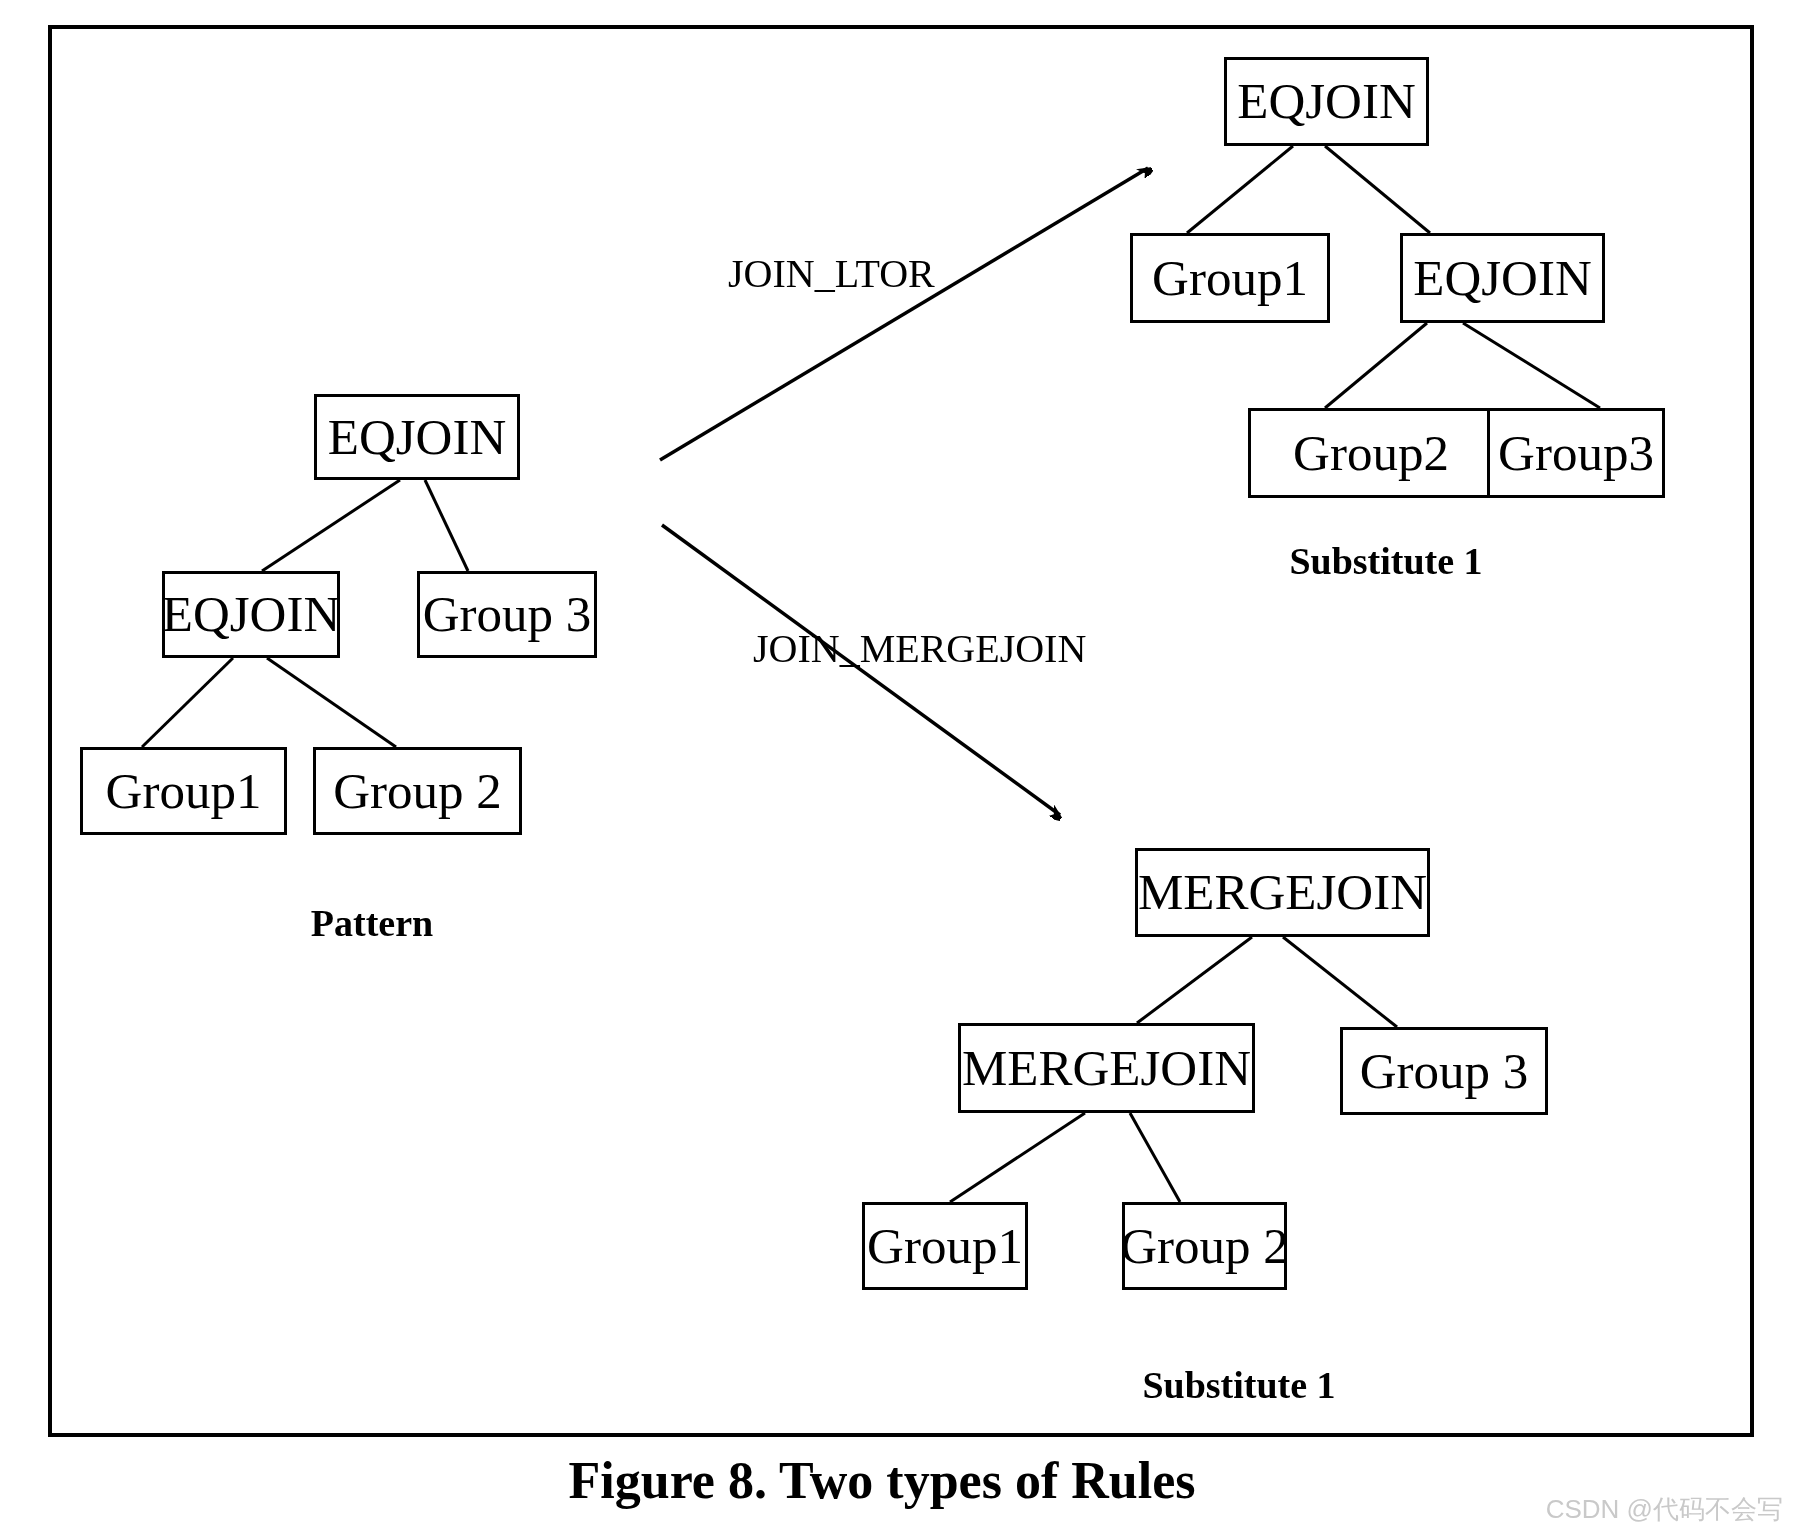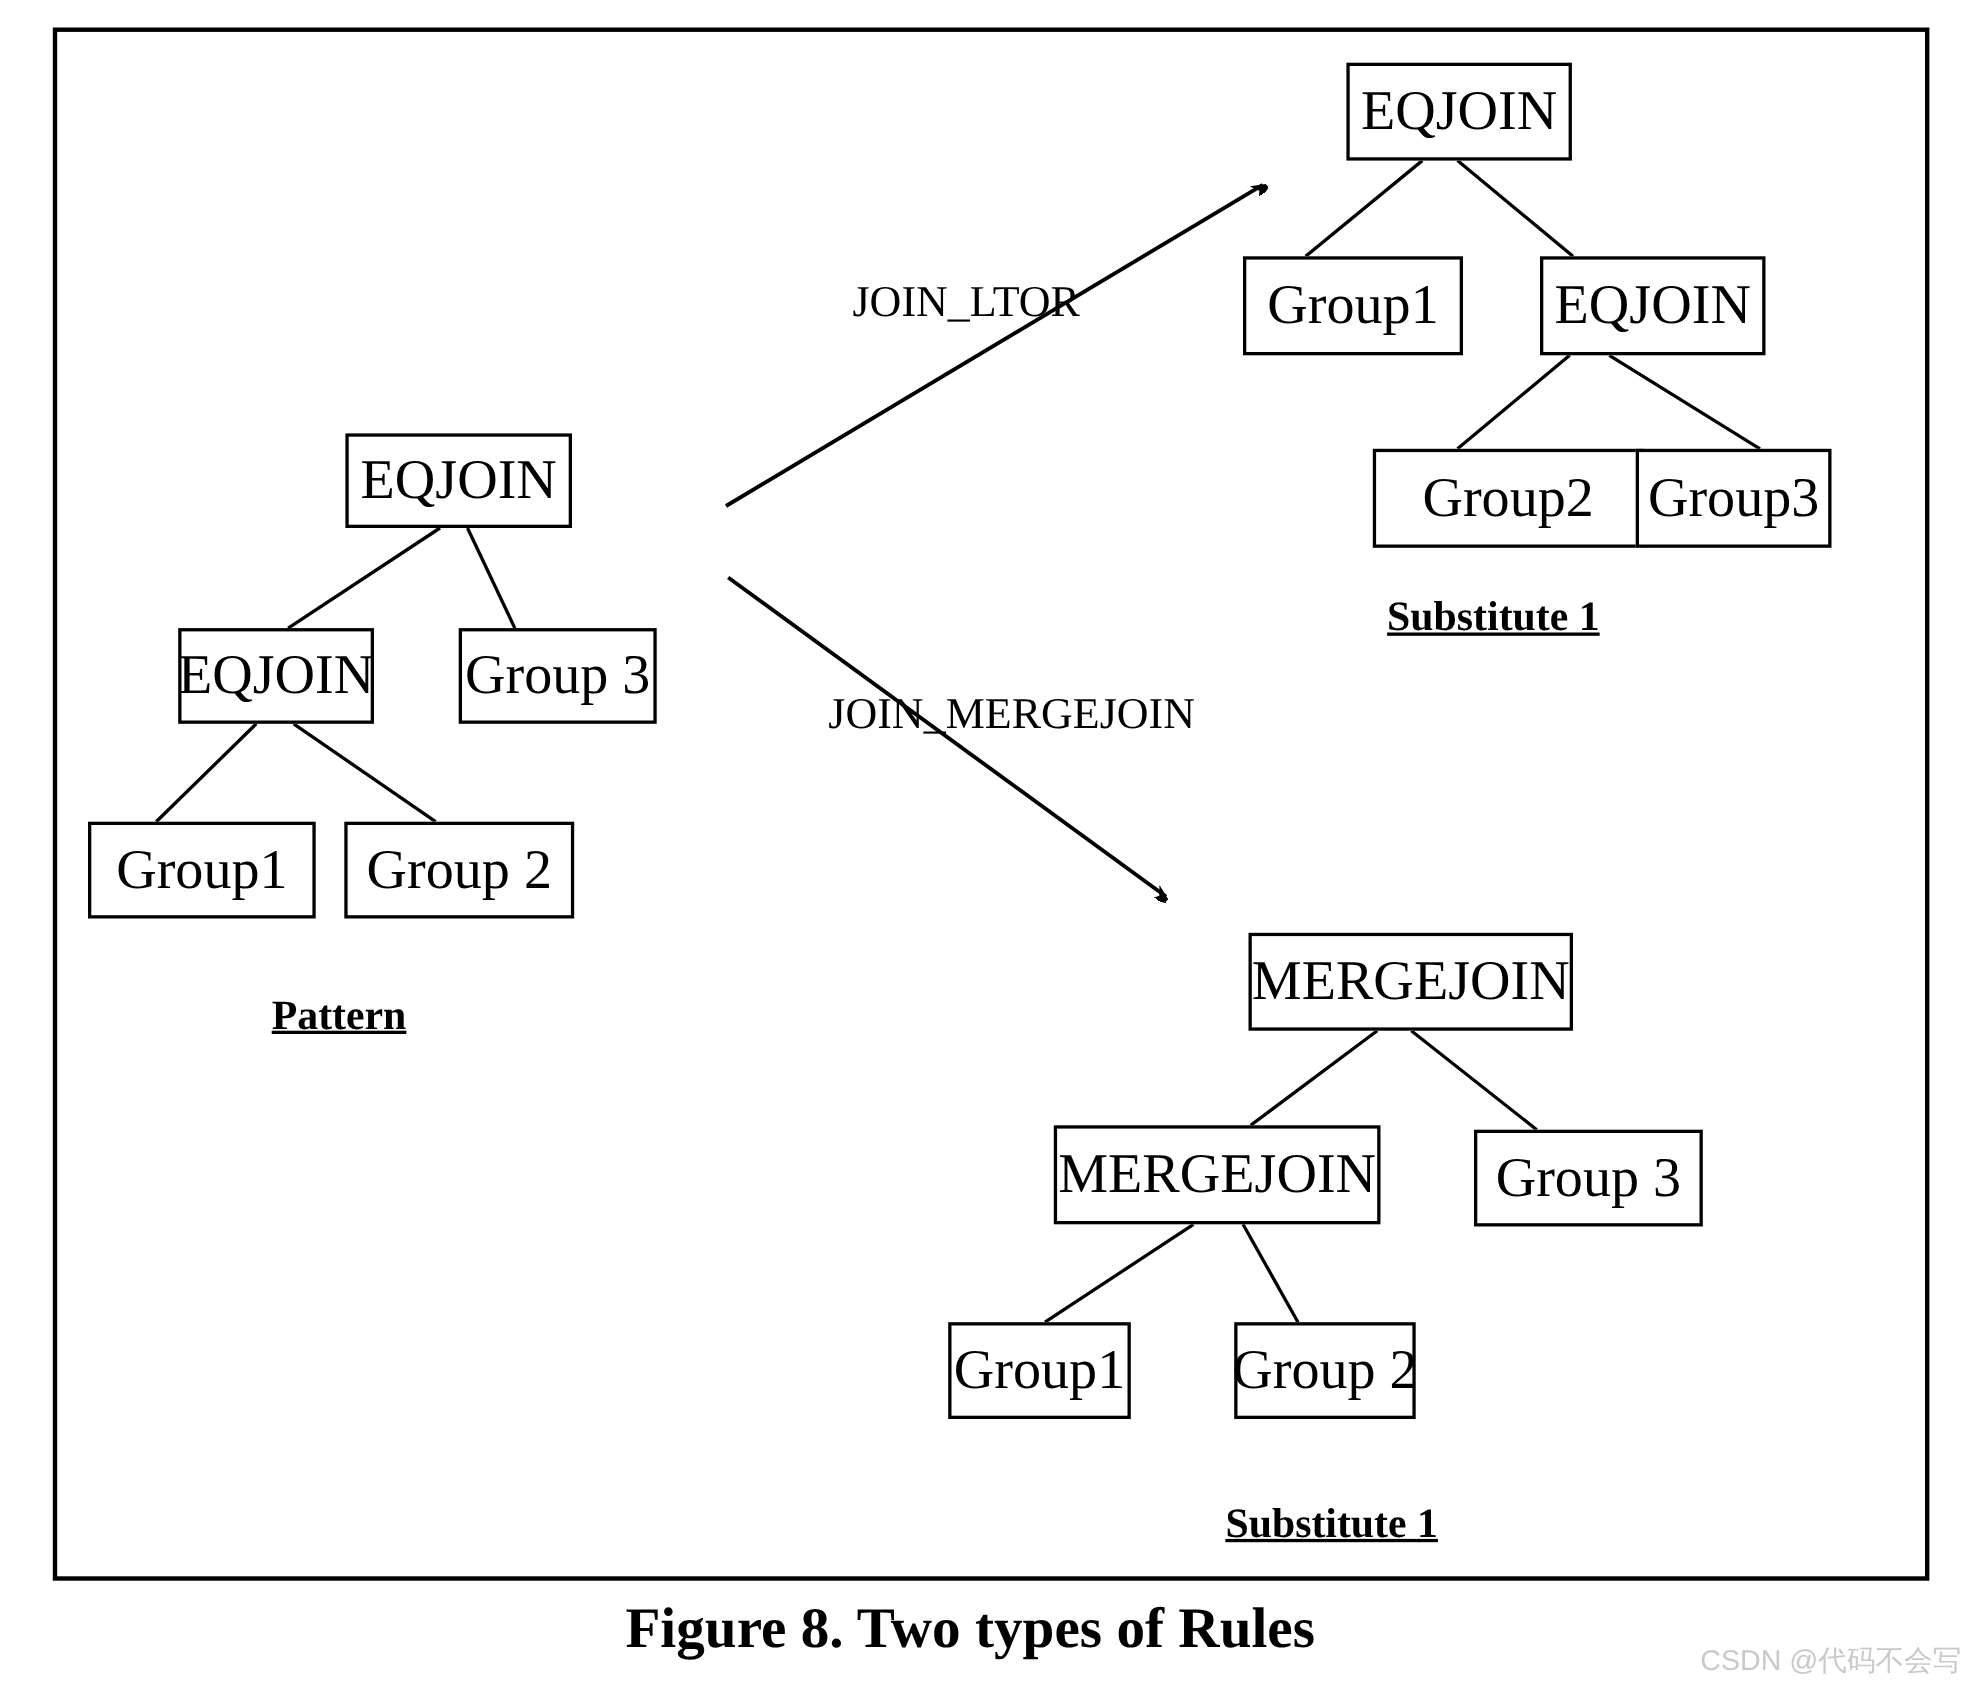--- a/index.html
+++ b/index.html
@@ -3,22 +3,22 @@
 <meta charset="utf-8">
 <style>
   html,body{margin:0;padding:0;background:#ffffff;}
   #stage{position:relative;width:1796px;height:1532px;background:#ffffff;overflow:hidden;
          font-family:"Liberation Serif","DejaVu Serif",serif;color:#000;}
   #wires{position:absolute;left:0;top:0;width:1796px;height:1532px;z-index:0;}
   .node{position:absolute;box-sizing:border-box;border:3px solid #000;background:#fff;
         display:flex;align-items:center;justify-content:center;
         font-size:51px;line-height:1;z-index:2;white-space:nowrap;}
   .rule-label{position:absolute;font-size:40px;line-height:1;z-index:1;white-space:nowrap;}
-  .tree-caption{position:absolute;width:250px;font-weight:bold;
-        font-size:38px;line-height:1;z-index:2;white-space:nowrap;text-decoration:underline;}
+  .tree-caption{position:absolute;width:250px;text-align:center;font-weight:bold;
+        font-size:38px;line-height:1;z-index:2;white-space:nowrap;}
   .fig-caption{position:absolute;left:0;top:1455px;width:1764px;text-align:center;
         font-weight:bold;font-size:52px;line-height:1;z-index:2;}
   .watermark{position:absolute;right:13px;top:1496px;font-size:26px;line-height:1;
         color:#c9c9c9;font-family:"Liberation Sans","DejaVu Sans",sans-serif;z-index:2;}
 </style>
 </head>
 <body>
 
 <div id="stage">
 
@@ -64,19 +64,19 @@
   <div class="node" style="left:1487px;top:408px;width:178px;height:90px;">Group3</div>
   <div class="tree-caption" style="left:1261px;top:542px;">Substitute 1</div>
 
   <div class="node" style="left:1135px;top:848px;width:295px;height:89px;">MERGEJOIN</div>
   <div class="node" style="left:958px;top:1023px;width:297px;height:90px;">MERGEJOIN</div>
   <div class="node" style="left:1340px;top:1027px;width:208px;height:88px;">Group 3</div>
   <div class="node" style="left:862px;top:1202px;width:166px;height:88px;">Group1</div>
   <div class="node" style="left:1122px;top:1202px;width:165px;height:88px;">Group 2</div>
   <div class="tree-caption" style="left:1114px;top:1366px;">Substitute 1</div>
 
-  <div class="rule-label" style="left:775px;top:254px;">JOIN_LTOR</div>
+  <div class="rule-label" style="left:728px;top:254px;">JOIN_LTOR</div>
   <div class="rule-label" style="left:753px;top:629px;">JOIN_MERGEJOIN</div>
 
   <div class="fig-caption">Figure 8. Two types of Rules</div>
   <div class="watermark">CSDN @代码不会写</div>
 
 </div>
 
 </body></html>

